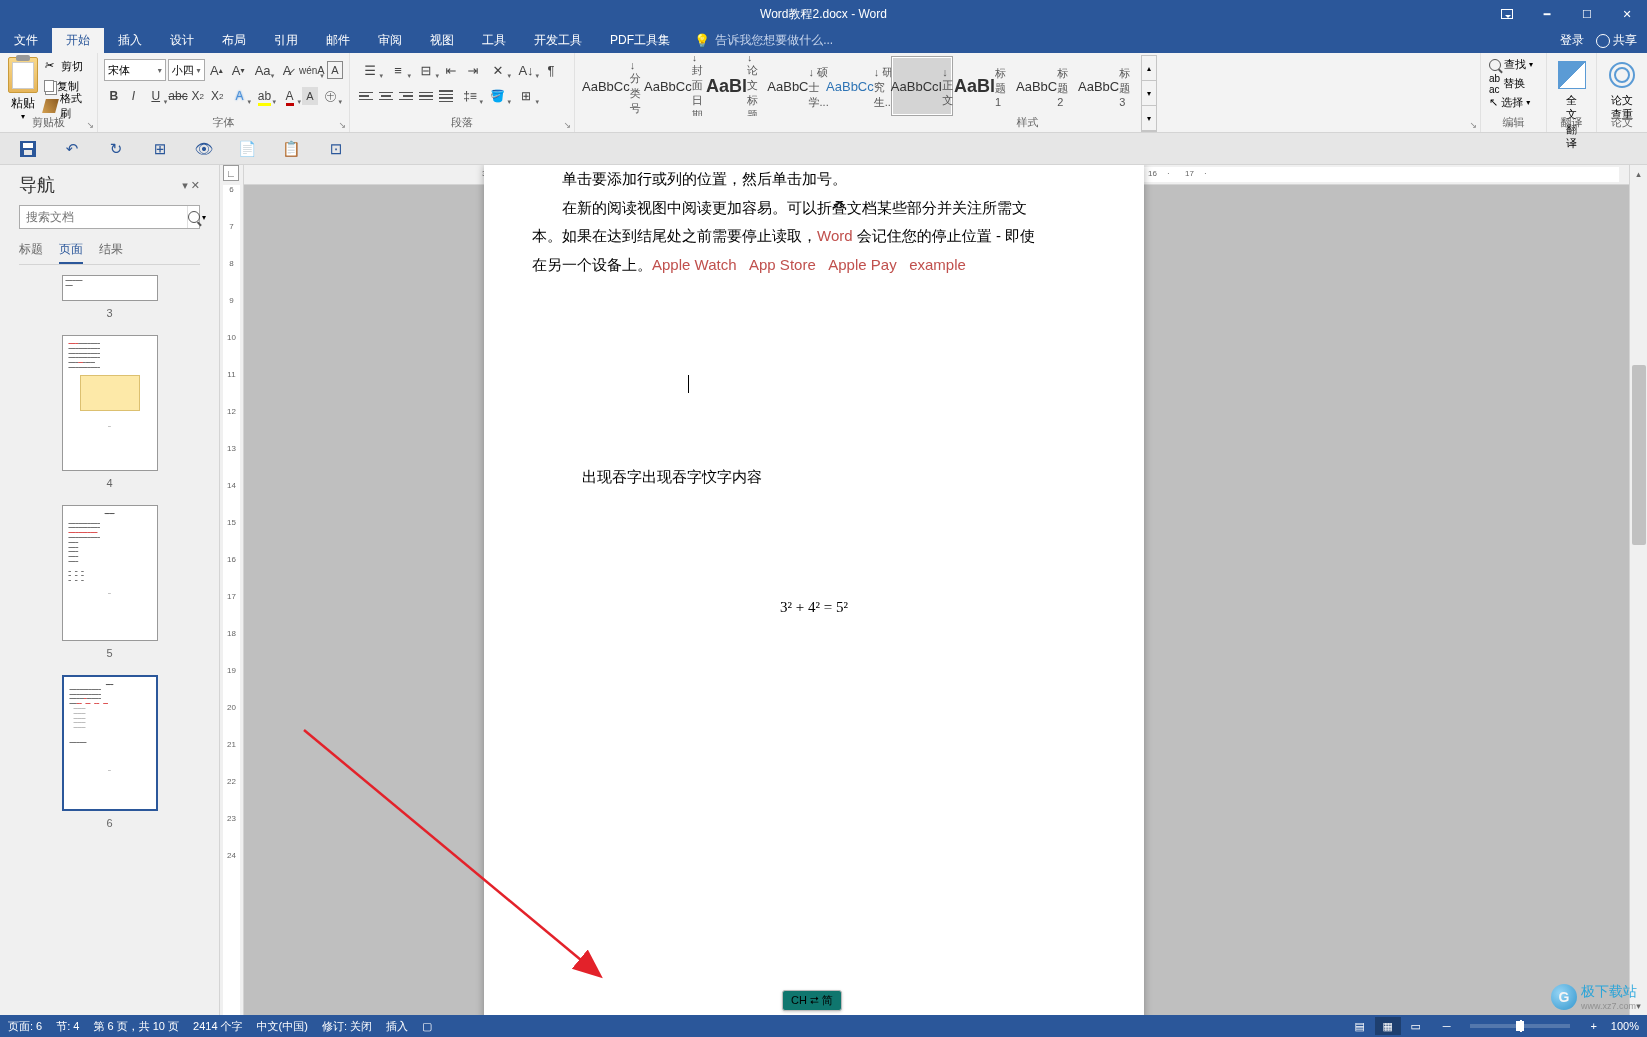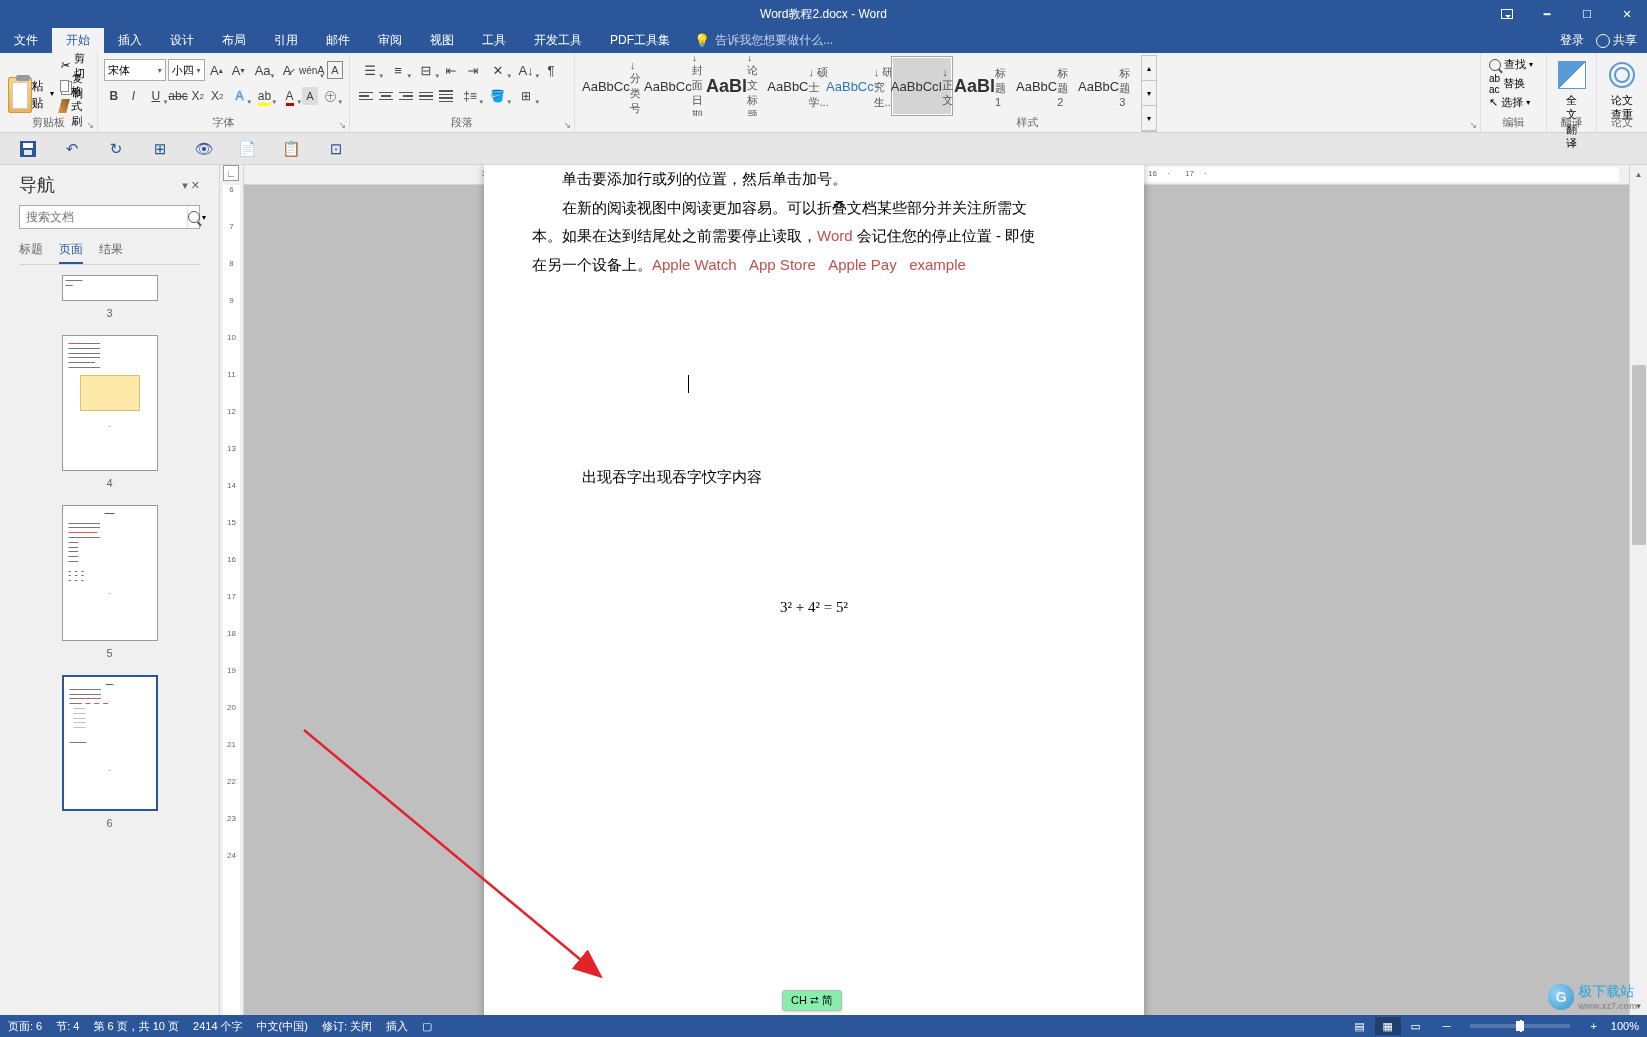--- a/index.html
+++ b/index.html
@@ -26,21 +26,21 @@
 .person-icon{width:14px;height:14px;border:1.5px solid #fff;border-radius:50%;margin-right:3px;display:inline-block;position:relative;}
 
 
 .ribbon { height: 80px; background: #f3f3f3; border-bottom: 1px solid #d4d4d4; display: flex; }
 .ribbon-group { border-right: 1px solid #e1e1e1; padding: 2px 6px 0; display: flex; flex-direction: column; position: relative; }
 .ribbon-group-label { font-size: 11px; color: #666; text-align: center; padding: 2px 0; position:absolute; bottom:0; left:0; right:0;}
 .ribbon-group-label .launcher { position:absolute; right:3px; bottom:2px; font-size:9px; color:#888;}
 .ribbon-body { flex:1; display:flex; }
 
 
-.paste-btn { display:flex; flex-direction:row; align-items:center; padding: 0 2px; }
+.paste-btn { display:flex; flex-direction:column; align-items:center; padding: 0 2px; }
 .paste-icon { width: 30px; height: 36px; background: linear-gradient(#f8d88a, #e6b55a); border: 1px solid #c99a3a; border-radius: 2px; margin-top: 2px; position:relative;}
 .paste-icon::before{content:"";position:absolute;top:-3px;left:7px;width:14px;height:6px;background:#999;border-radius:2px;}
 .paste-icon::after{content:"";position:absolute;top:4px;left:3px;right:3px;bottom:3px;background:#fff;border:1px solid #ccc;}
 .paste-label { font-size: 12px; margin-top:2px;}
 .clip-side { margin-left:4px; display:flex; flex-direction:column; gap:2px; padding-top:2px;}
 .clip-side div { font-size:11px; display:flex; align-items:center; gap:3px; height:18px;}
 .sm-icon{width:14px;height:14px;display:inline-block;}
 .copy-icon{border:1px solid #888;background:#fff;box-shadow:2px 2px 0 #fff, 2px 2px 0 1px #888;width:10px;height:12px;}
 .brush-icon{background:linear-gradient(45deg,#d4a050,#8b5a20);transform:skewX(-15deg);}
 
@@ -144,35 +144,35 @@
 .cursor-caret{display:inline-block;width:1px;height:18px;background:#000;vertical-align:middle;position:absolute;}
 .doc-overlay-text{position:absolute;left:98px;top:303px;font-family:"SimSun",serif;font-size:15px;}
 
 .red-arrow{position:absolute;left:55px;top:560px;width:320px;height:260px;pointer-events:none;}
 
 .vscroll{width:18px;background:#f0f0f0;border-left:1px solid #d4d4d4;position:relative;}
 .vscroll-thumb{position:absolute;top:200px;width:14px;left:2px;height:180px;background:#c1c1c1;border-radius:2px;}
 .vscroll-arrow{position:absolute;width:100%;height:18px;display:flex;align-items:center;justify-content:center;font-size:9px;color:#666;}
 
 
-.ch-pill{position:absolute;bottom:4px;left:538px;background:#86efac;border:1px solid #bbb;border-radius:3px;padding:2px 8px;font-size:11px;display:flex;align-items:center;gap:3px;box-shadow:0 1px 3px rgba(0,0,0,0.2);}
+.ch-pill{position:absolute;bottom:4px;left:538px;background:#0f766e;border:1px solid #bbb;border-radius:3px;padding:2px 8px;font-size:11px;display:flex;align-items:center;gap:3px;box-shadow:0 1px 3px rgba(0,0,0,0.2);}
 
 
 .statusbar{height:22px;background:#2b579a;color:#fff;display:flex;align-items:center;font-size:11px;padding:0 8px;gap:14px;}
 .statusbar .spacer{flex:1;}
 .view-btns{display:flex;gap:2px;}
 .view-btn{width:26px;height:18px;display:flex;align-items:center;justify-content:center;border:0;}
 .view-btn.active{background:#1e3f6f;}
 .zoom-slider{width:100px;height:4px;background:#5478ad;position:relative;margin:0 6px;}
 .zoom-slider::before{content:"";position:absolute;left:50%;top:-4px;width:2px;height:12px;background:#fff;}
 .zoom-slider-thumb{position:absolute;left:50%;top:-3px;width:8px;height:10px;background:#fff;transform:translateX(-50%);}
 
 
 .watermark{position:absolute;right:10px;bottom:26px;font-size:14px;color:#14a0dc;opacity:0.85;display:flex;align-items:center;gap:4px;pointer-events:none;}
-.watermark .smalltxt{font-size:9px;color:#888;display:block;font-weight:bold;}
+.watermark .smalltxt{font-size:9px;color:#888;display:block;}
 .wm-logo{width:26px;height:26px;border-radius:50%;background:radial-gradient(circle at 35% 35%, #8fd9ff, #1a8fd0);display:flex;align-items:center;justify-content:center;color:#fff;font-weight:bold;}
 </style>
 </head>
 <body>
 
 <div class="titlebar">
   <div class="title">Word教程2.docx - Word</div>
   <div class="win-controls">
     <span>
         <i class="ribbon-opts"></i>

